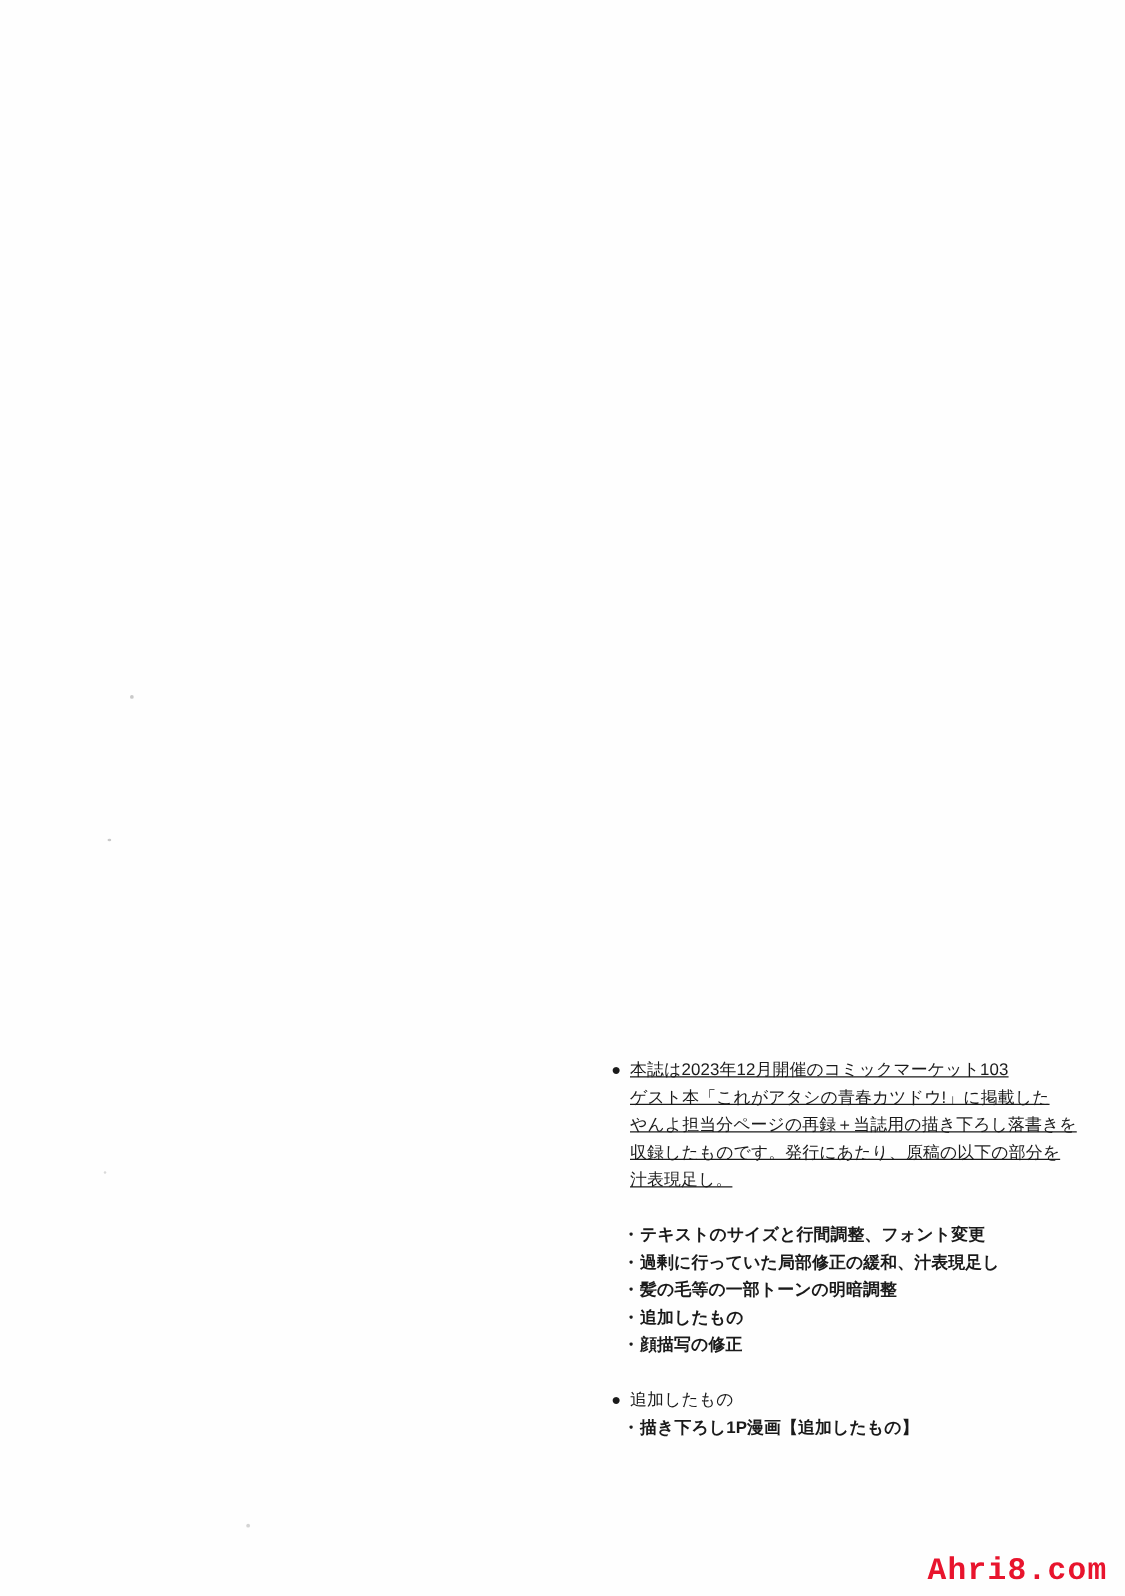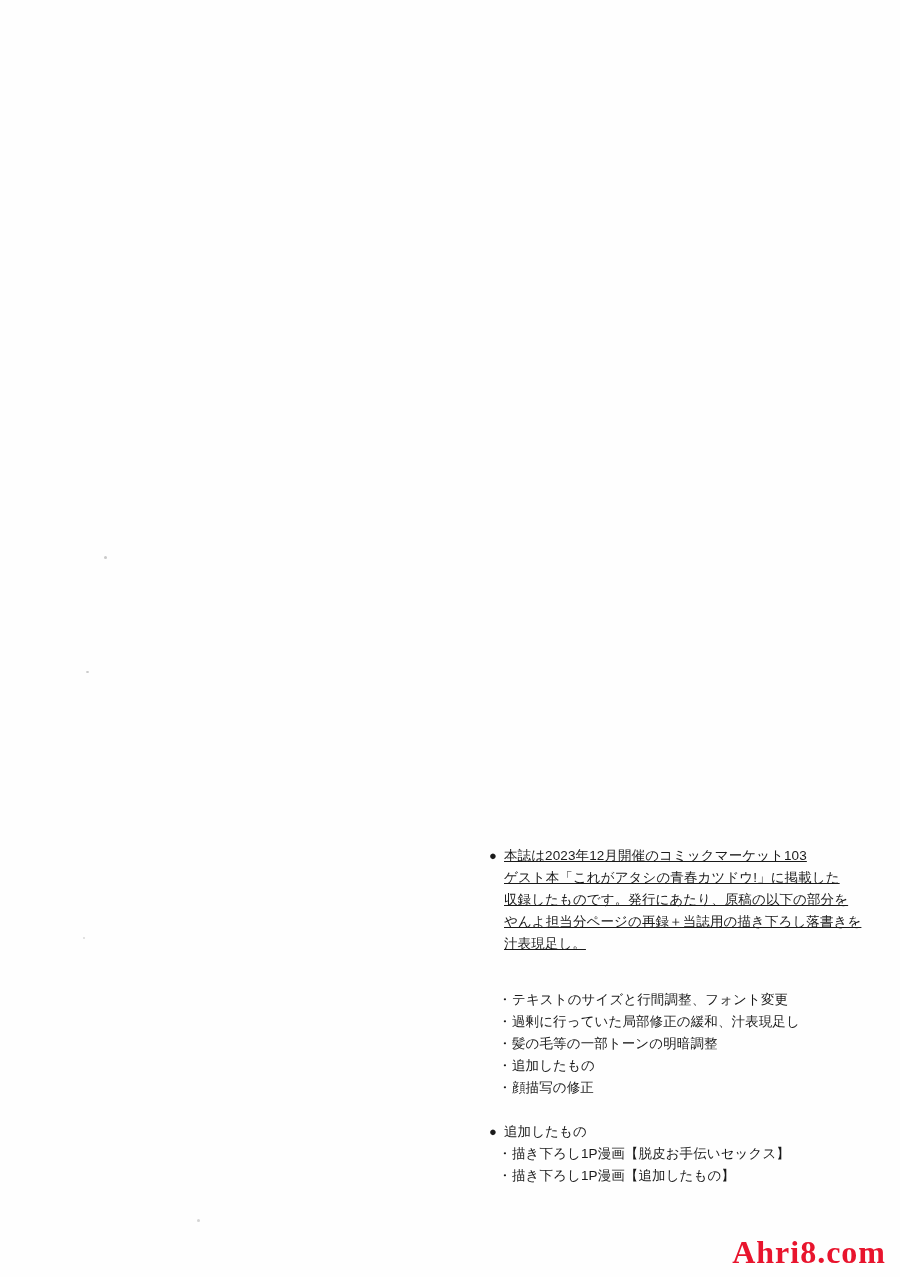--- a/index.html
+++ b/index.html
@@ -54,22 +54,23 @@
     position: absolute;
     left: 0;
     top: 0;
     font-size: 13px;
     line-height: 22px;
   }
   .para .line { display: block; white-space: nowrap; text-decoration: underline; }
 
   .list {
     list-style: none;
-    margin: 34px 0 0 0;
+    margin: 22px 0 0 0;
     padding: 0 0 0 15px;
+    font-weight: bold;
   }
   .list li {
     position: relative;
     white-space: nowrap;
     padding-left: 8px;
   }
   .list li::before {
     content: "・";
     position: absolute;
     left: -6px;
@@ -80,22 +81,22 @@
     margin-top: 22px;
     position: relative;
     padding-left: 15px;
     white-space: nowrap;
   }
 
   .watermark {
     position: absolute;
     right: 14px;
     bottom: 6px;
-    font-family: Liberation Serif, serif;
-    font-size: 32px;
+    font-family: Liberation Mono, monospace;
+    font-size: 25px;
     font-weight: bold;
     color: #e8142d;
     letter-spacing: 1px;
     text-align: right;
   }
 </style>
 </head>
 <body>
 
 <div class="page">
@@ -104,40 +105,39 @@
   <span class="speck s2"></span>
   <span class="speck s3"></span>
   <span class="speck s4"></span>
 
   <div class="afterword">
 
     <div class="block para">
       <span class="bullet-dot">●</span>
       <span class="line">本誌は2023年12月開催のコミックマーケット103</span>
       <span class="line">ゲスト本「これがアタシの青春カツドウ!」に掲載した</span>
+      <span class="line">やんよ担当分ページの再録＋当誌用の描き下ろし落書きを</span>
       <span class="line">収録したものです。発行にあたり、原稿の以下の部分を</span>
-      <span class="line">やんよ担当分ページの再録＋当誌用の描き下ろし落書きを</span>
       <span class="line">汁表現足し。</span>
     </div>
 
     <ul class="list">
       <li>テキストのサイズと行間調整、フォント変更</li>
       <li>過剰に行っていた局部修正の緩和、汁表現足し</li>
       <li>髪の毛等の一部トーンの明暗調整</li>
       <li>追加したもの</li>
       <li>顔描写の修正</li>
     </ul>
 
     <div class="section-head">
       <span class="bullet-dot">●</span>
       <span>追加したもの</span>
     </div>
 
     <ul class="list" style="margin-top:0">
-      <li>描き下ろし1P漫画【脱皮お手伝いセックス】</li>
       <li>描き下ろし1P漫画【追加したもの】</li>
     </ul>
 
   </div>
 
   <div class="watermark">Ahri8.com</div>
 
 </div>
 
 </body></html>

